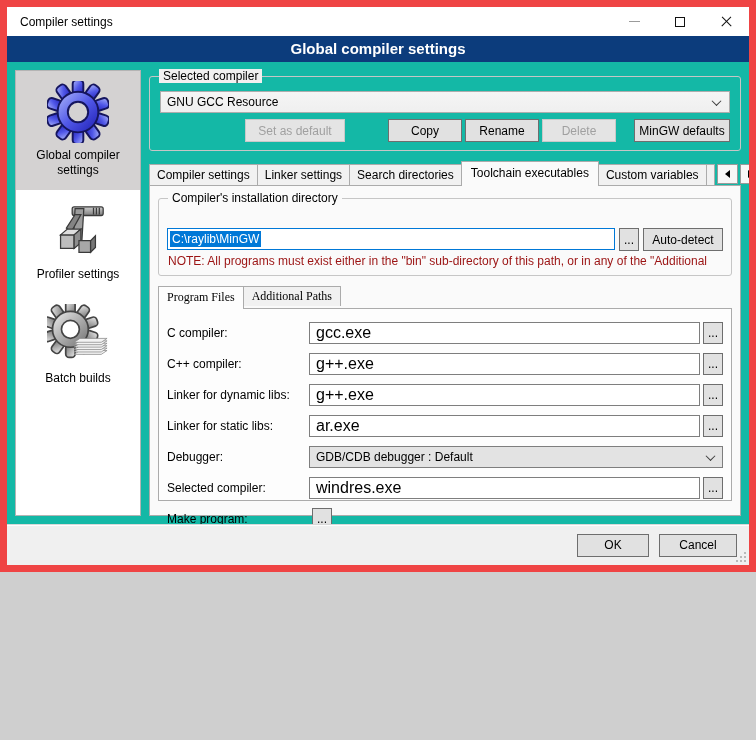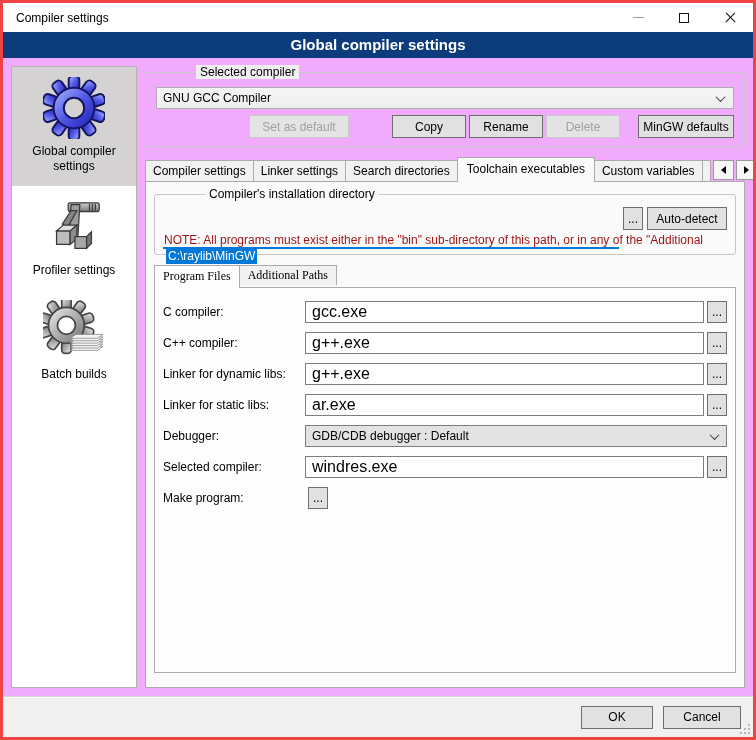--- a/index.html
+++ b/index.html
@@ -1,22 +1,22 @@
 <!DOCTYPE html>
 <html><head>
 <meta charset="utf-8">
 <style>
   * { box-sizing: border-box; margin: 0; padding: 0; }
   html,body { background:#cfcfcf; }
   body { font-family:"Liberation Sans", sans-serif; font-size:12px; color:#000; }
 
   .window {
-    width:756px; height:740px;
-    border:3px solid #ef4444;
-    background:#f0abfc;
+    width:756px; height:572px;
+    border:7px solid #ef4444;
+    background:#14b8a6;
     display:flex; flex-direction:column;
     position:relative; overflow:hidden;
   }
 
   
   .titlebar { height:29px; background:#FFFFFF; display:flex; align-items:stretch; flex-shrink:0; }
   .title { align-self:center; padding-left:13px; font-size:12px; }
   .controls { margin-left:auto; display:flex; }
   .ctrl { width:46px; display:flex; align-items:center; justify-content:center; cursor:default; }
   .min-glyph { width:11px; height:1px; background:#9B9B9B; display:block; }
@@ -40,21 +40,21 @@
              flex-direction:column; overflow:hidden; flex-shrink:0; }
   .side-item { display:flex; flex-direction:column; align-items:center;
                padding:10px 4px 12px; cursor:default; }
   .side-item.selected { background:#D4D2D2; }
   .side-label { margin-top:5px; text-align:center; line-height:15px; }
 
   
   .content { flex:1; display:flex; flex-direction:column; min-width:0; }
 
   .groupbox { border:1px solid #C6C6C6; border-radius:3px; position:relative; }
-  .gb-legend { position:absolute; top:-8px; left:9px; padding:0 4px; font-size:12px;margin-left:41px; }
+  .gb-legend { position:absolute; top:-8px; left:9px; padding:0 4px; font-size:12px; }
   .on-dialog { background:#F0F0F0; }
   .on-page   { background:#FAFAFA; }
 
   .gb-selcomp { margin-top:6px; padding:14px 10px 8px; flex-shrink:0; }
 
   .combobox { height:22px; border:1px solid #ADADAD; background:linear-gradient(#F5F5F5,#EFEFEF);
               display:flex; align-items:center; padding:0 9px 0 6px; cursor:default; }
   .chevron { width:7px; height:7px; border-right:1.5px solid #3C3C3C; border-bottom:1.5px solid #3C3C3C;
              transform:rotate(45deg) translate(-1px,-1px); margin-left:auto; flex-shrink:0; }
 
@@ -77,24 +77,24 @@
   .scrollbtn { width:21px; height:20px; background:#F7F7F7; border:1px solid #9A9A9A;
                display:flex; align-items:center; justify-content:center; cursor:default; }
   .tri-left  { width:0; height:0; border-top:4px solid transparent; border-bottom:4px solid transparent;
                border-right:5px solid #000; }
   .tri-right { width:0; height:0; border-top:4px solid transparent; border-bottom:4px solid transparent;
                border-left:5px solid #000; }
 
   .tabpage { border:1px solid #ABABAB; background:#FAFAFA; flex:1; padding:8px;
              display:flex; flex-direction:column; min-height:0; }
 
-  .gb-instdir { margin-top:4px; padding:12px 8px 2px; flex-shrink:0; }
+  .gb-instdir { margin-top:4px; padding:29px 8px 2px; flex-shrink:0; }
   .dir-row { display:flex; gap:4px; height:22px; }
   .textbox-focused { flex:1; border:1px solid #0078D7; background:#fff;
-                     display:flex; align-items:flex-start; padding-left:2px;margin-top:40px; }
+                     display:flex; align-items:center; padding-left:2px; }
   .sel-text { background:#0078D7; color:#fff; padding:1px 2px; white-space:nowrap; }
   .browse { width:20px; padding:0; }
   .autodetect { width:80px; }
   .note { color:#9B1313; margin:4px 0 5px 1px; white-space:nowrap; overflow:hidden; }
 
   
   .inner-tabs { display:flex; margin-top:10px; position:relative; z-index:2;font-family:Liberation Serif, serif; }
   .itab { height:20px; line-height:19px; padding:0 8px; background:#F1F1F1;
           border:1px solid #ABABAB; border-bottom:none; margin-right:-1px; cursor:default; }
   .itab.active { height:23px; line-height:21px; background:#FDFDFD; position:relative;
@@ -231,21 +231,21 @@
         <div class="side-label">Batch builds</div>
       </div>
 
     </div>
 
     <div class="content">
 
       <div class="groupbox gb-selcomp">
         <span class="gb-legend on-dialog">Selected compiler</span>
         <div class="combobox">
-          <span>GNU GCC Compiler</span>
+          <span>GNU GCC Resource</span>
           <span class="chevron"></span>
         </div>
         <div class="btnrow">
           <span style="flex:1"></span>
           <button class="btn disabled" style="width:100px">Set as default</button>
           <span style="width:37px"></span>
           <button class="btn" style="width:74px">Copy</button>
           <button class="btn" style="width:74px">Rename</button>
           <button class="btn disabled" style="width:74px">Delete</button>
           <span style="width:12px"></span>

